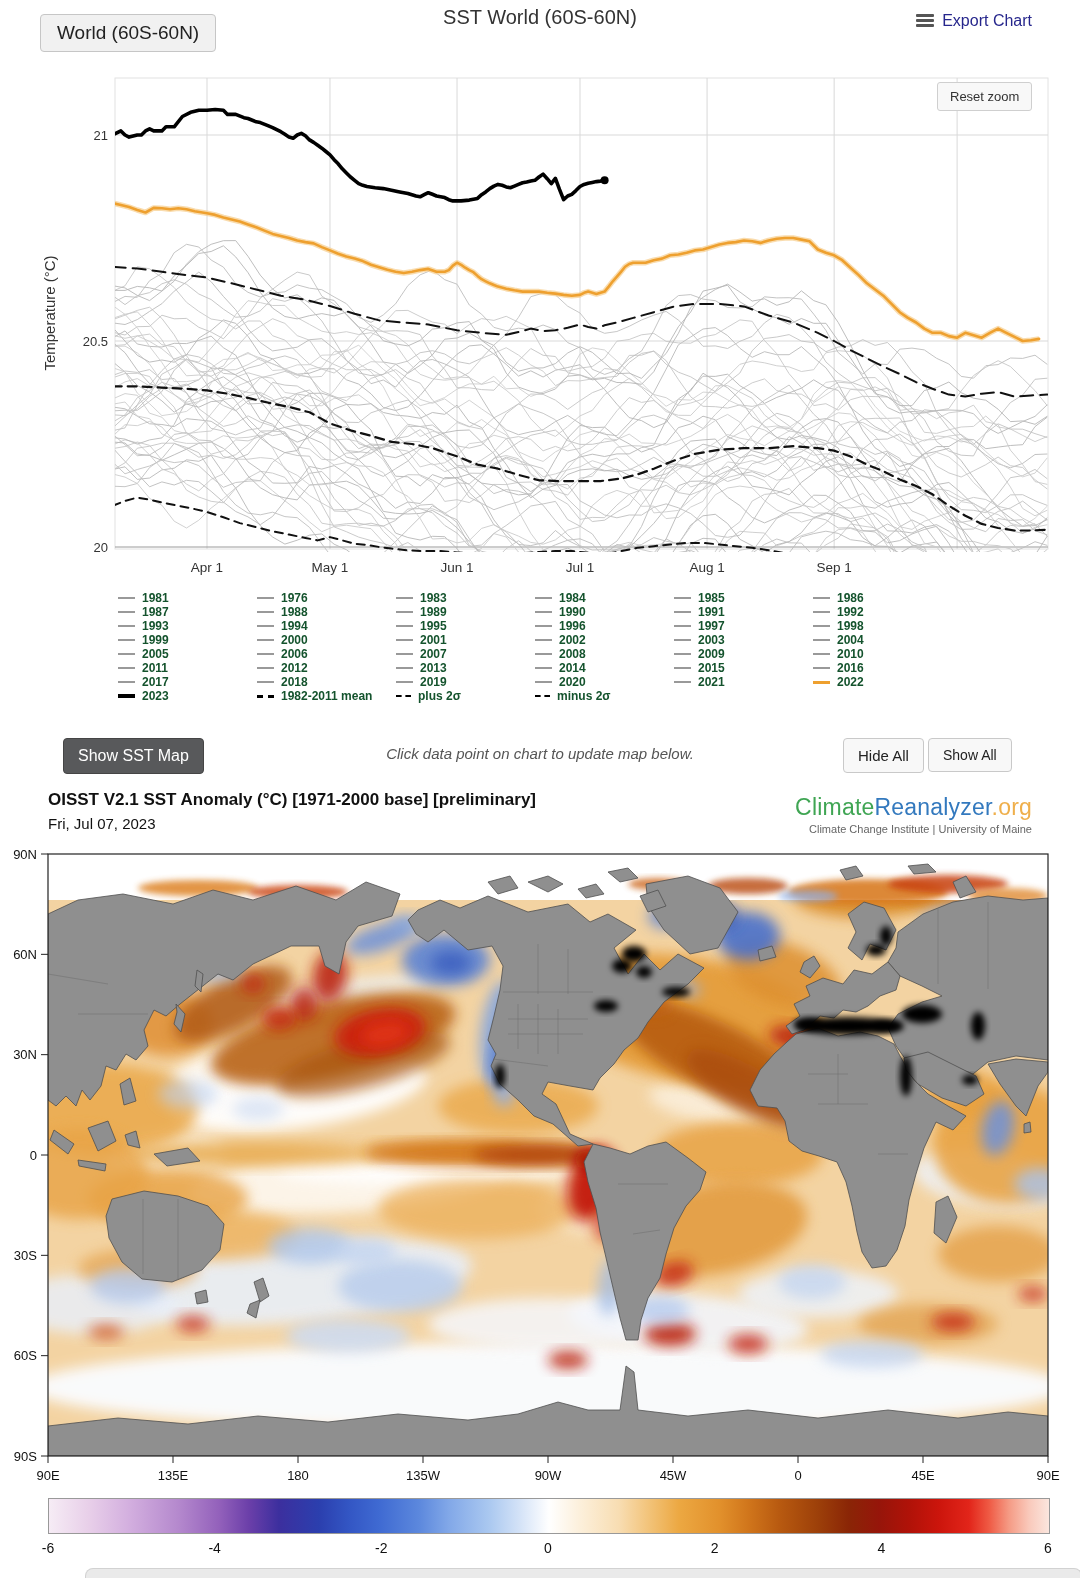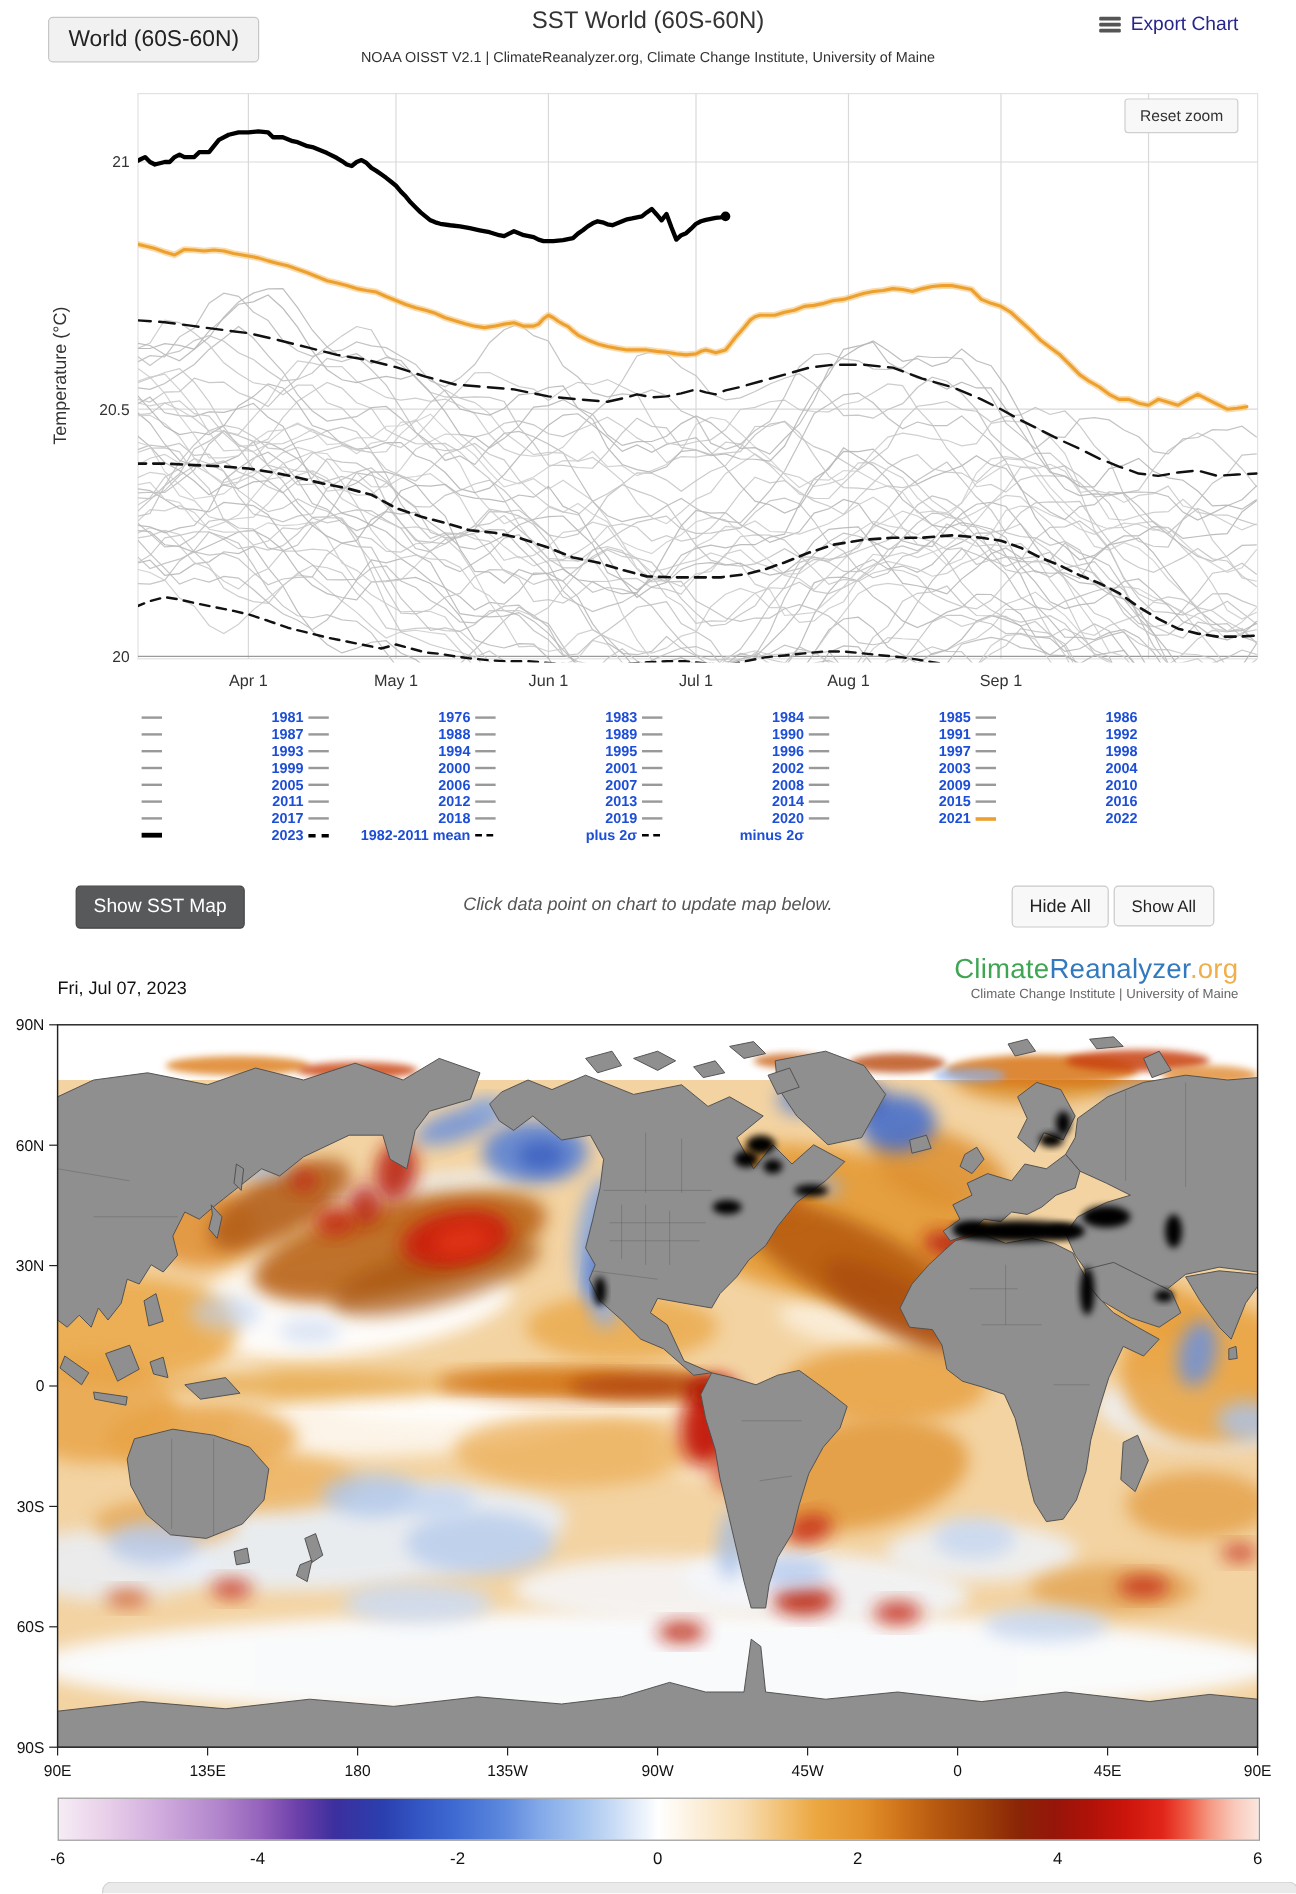--- a/index.html
+++ b/index.html
@@ -9,21 +9,21 @@
   
   #region-chip{left:40px;top:14px;padding:7px 16px;background:#f1f1f1;border:1px solid #c6c6c6;border-radius:4px;font-size:19px;color:#222;}
   #chart-title{left:0;top:6px;width:1080px;text-align:center;font-size:20px;color:#333;}
   #chart-subtitle{left:0;top:41px;width:1080px;text-align:center;font-size:12px;color:#333;}
   #export{right:48px;top:12px;font-size:16px;color:#26268c;display:flex;gap:8px;cursor:pointer;}
   #export .bars{display:inline-block;}
   #export .bars span{display:block;width:18px;height:3px;background:#555;margin:2px 0;border-radius:1px;}
   #reset-zoom{left:937px;top:82px;padding:6px 12px;background:#f8f8f8;border:1px solid #cfcfcf;border-radius:3px;font-size:13px;color:#333;}
   
   #legend{left:118px;top:592px;width:830px;display:grid;grid-template-columns:repeat(6,1fr);row-gap:2px;column-gap:4px;}
-  .leg-item{display:flex;align-items:center;font-size:12px;font-weight:700;color:#1d4ed8;height:12px;cursor:pointer;justify-content:space-between;}
+  .leg-item{display:flex;align-items:center;font-size:12px;font-weight:700;color:#14532d;height:12px;cursor:pointer;}
   .lm{display:inline-block;width:17px;height:0;border-top:2px solid #999;margin-right:7px;}
   .lm-2022{border-top:3px solid #eea02f;}
   .lm-2023{border-top:4px solid #000;}
   .lm-mean{border-top:3px dashed #000;}
   .lm-sig{border-top:2px dashed #000;width:15px;}
   
   #show-map-btn{left:63px;top:738px;padding:8px 14px;background:#58595b;color:#fff;border:1px solid #454545;border-radius:4px;font-size:16px;}
   #hint{left:240px;top:745px;width:600px;text-align:center;font-style:italic;font-size:15px;color:#555;}
   #hide-all{left:843px;top:738px;padding:8px 14px;background:#f8f8f8;border:1px solid #c9c9c9;border-radius:4px;font-size:15px;color:#222;}
   #show-all{left:928px;top:738px;padding:8px 14px;background:#f8f8f8;border:1px solid #c9c9c9;border-radius:4px;font-size:14px;color:#222;}
@@ -44,21 +44,20 @@
   #bottom-bar{left:85px;top:1568px;width:995px;height:12px;background:#eaeaea;border:1px solid #d2d2d2;border-bottom:none;border-radius:8px 8px 0 0;}
   svg text{font-family:"Liberation Sans",sans-serif;}
 </style>
 </head>
 <body>
 
 <div id="app">
 
   <div class="abs" id="region-chip">World (60S-60N)</div>
   <div class="abs" id="chart-title">SST World (60S-60N)</div>
-  <div class="abs" id="chart-subtitle">NOAA OISST V2.1 | ClimateReanalyzer.org, Climate Change Institute, University of Maine</div>
   <div class="abs" id="export">
     <span class="bars">
         <span></span>
         <span></span>
         <span></span>
       </span>
     <span>Export Chart</span>
   </div>
 
   <div class="abs" id="chart-wrap" style="left:0;top:0;width:1080px;height:585px;"><svg width="1080" height="585" viewBox="0 0 1080 585">
@@ -327,20 +326,21 @@
         <span class="lm lm-sig"></span>
         <span>minus 2σ</span>
       </div>
     </div>
 
   <div class="abs" id="show-map-btn">Show SST Map</div>
   <div class="abs" id="hint">Click data point on chart to update map below.</div>
   <div class="abs" id="hide-all">Hide All</div>
   <div class="abs" id="show-all">Show All</div>
 
+  <div class="abs" id="map-title">OISST V2.1 SST Anomaly (°C) [1971-2000 base] [preliminary]</div>
   <div class="abs" id="map-date">Fri, Jul 07, 2023</div>
   <div class="abs" id="logo">
     <div class="l1"><span class="g">Climate</span><span class="b">Reanalyzer</span><span class="o">.org</span></div>
     <div class="l2">Climate Change Institute | University of Maine</div>
   </div>
 
   <div class="abs" id="map-wrap" style="left:0;top:844px;width:1080px;height:648px;"><svg width="1080" height="648" viewBox="0 0 1080 648">
         <defs>
           <filter id="bl" x="-40%" y="-40%" width="180%" height="180%">
             <feGaussianBlur stdDeviation="7"></feGaussianBlur>

